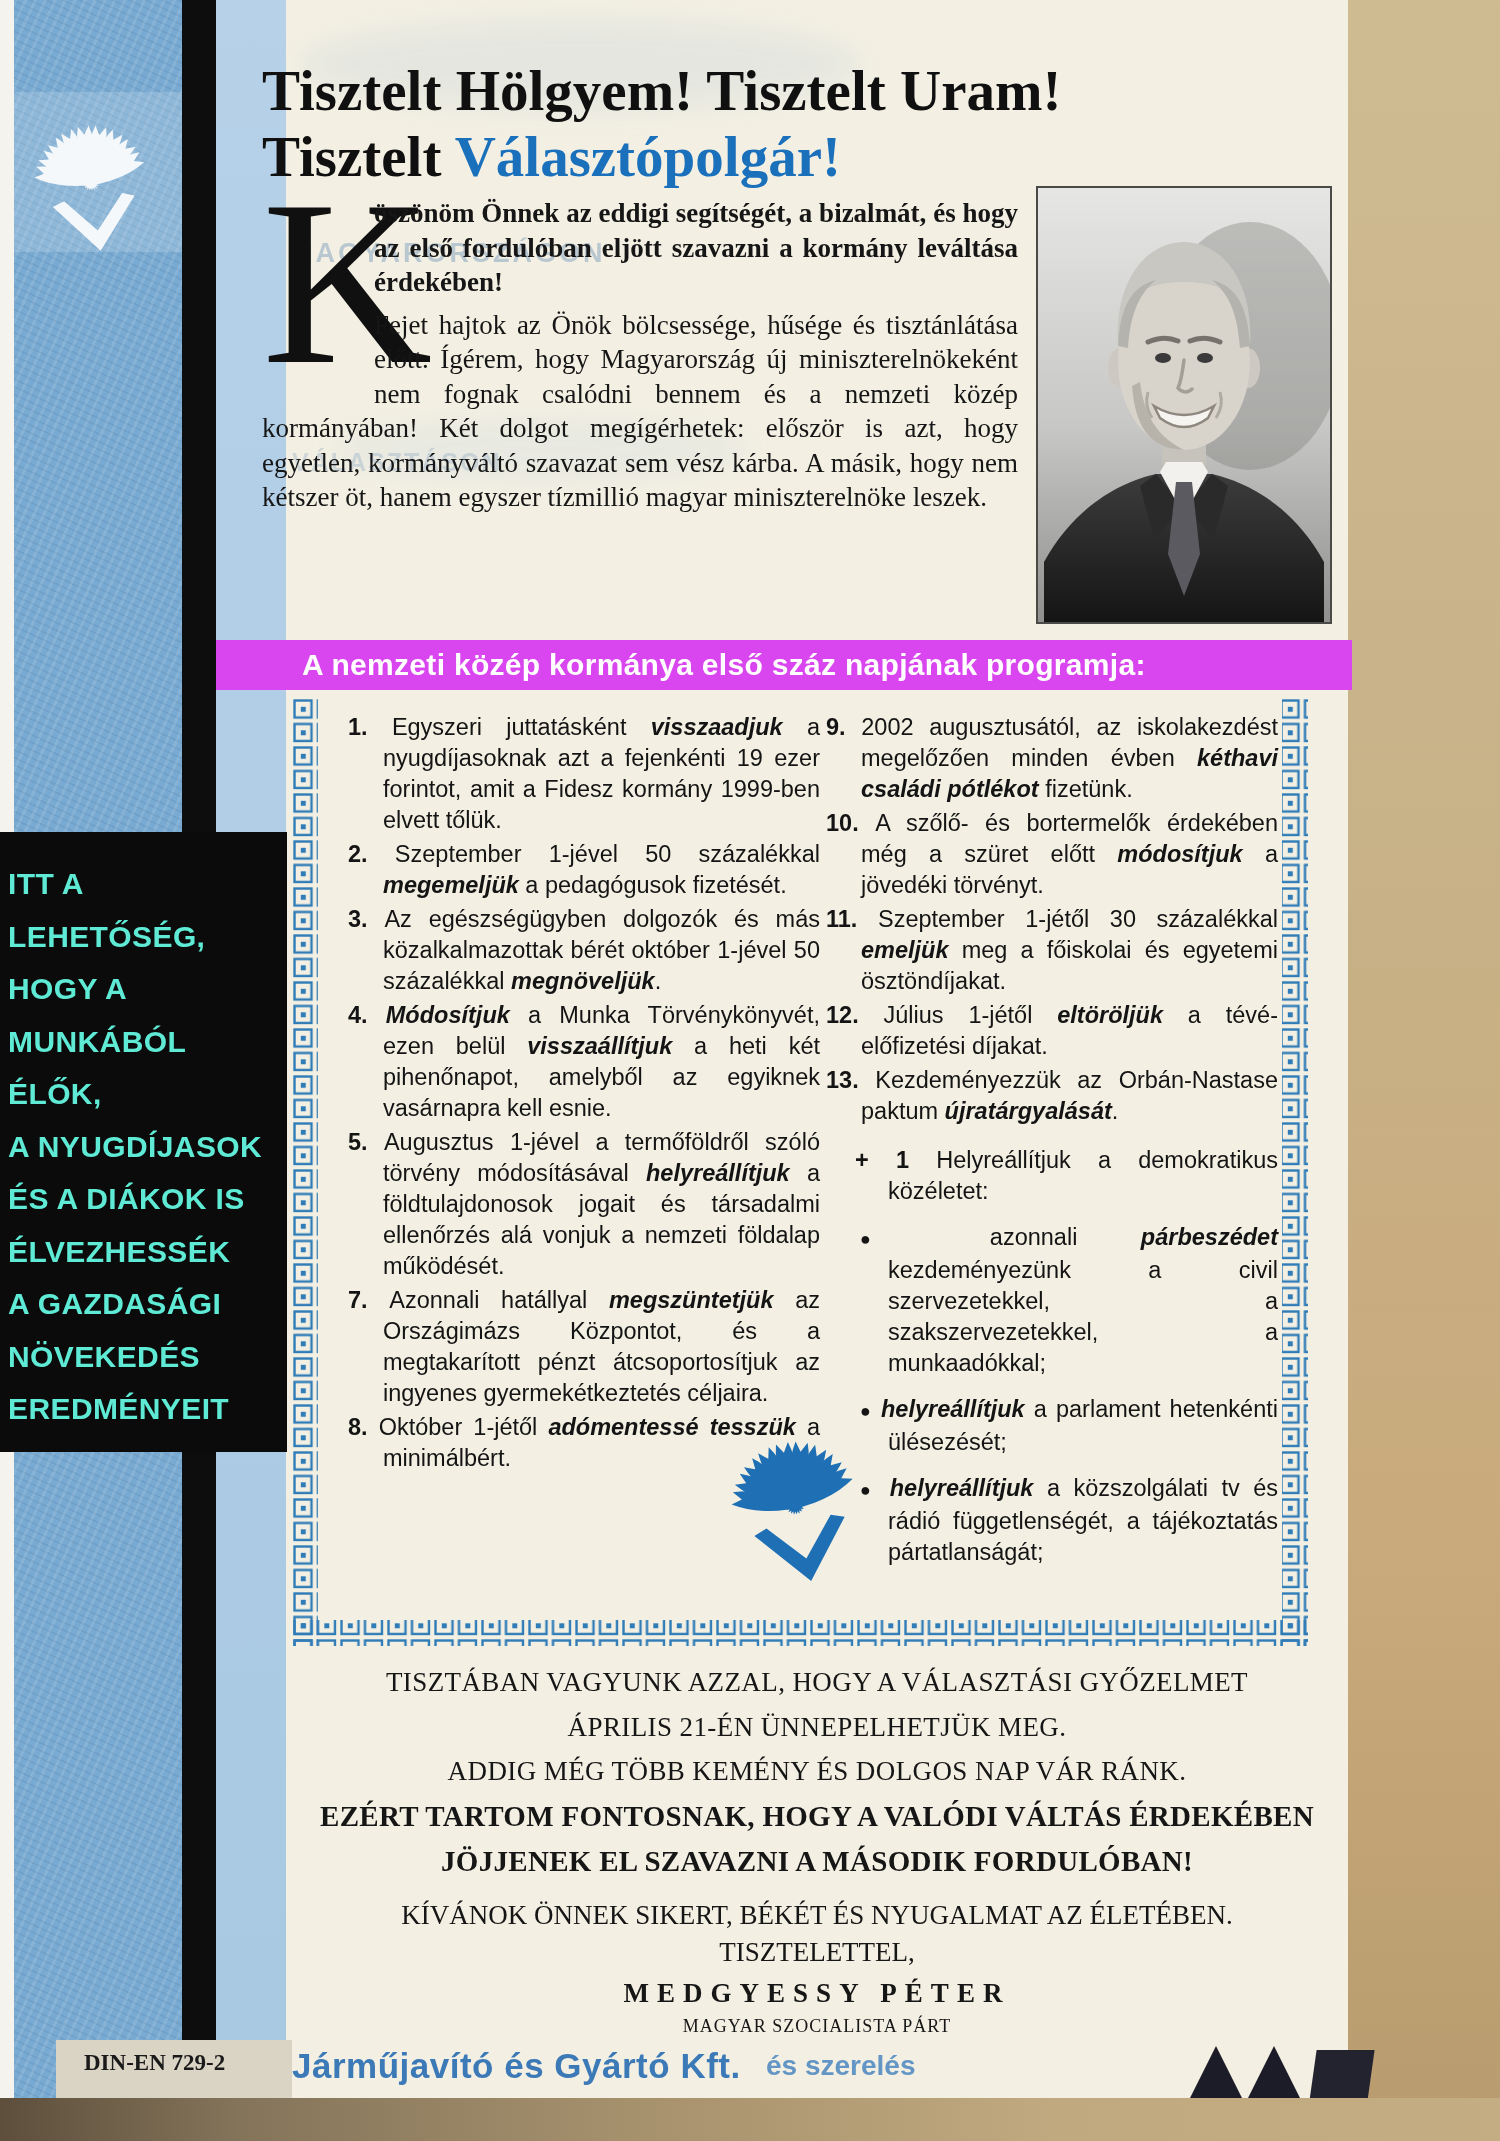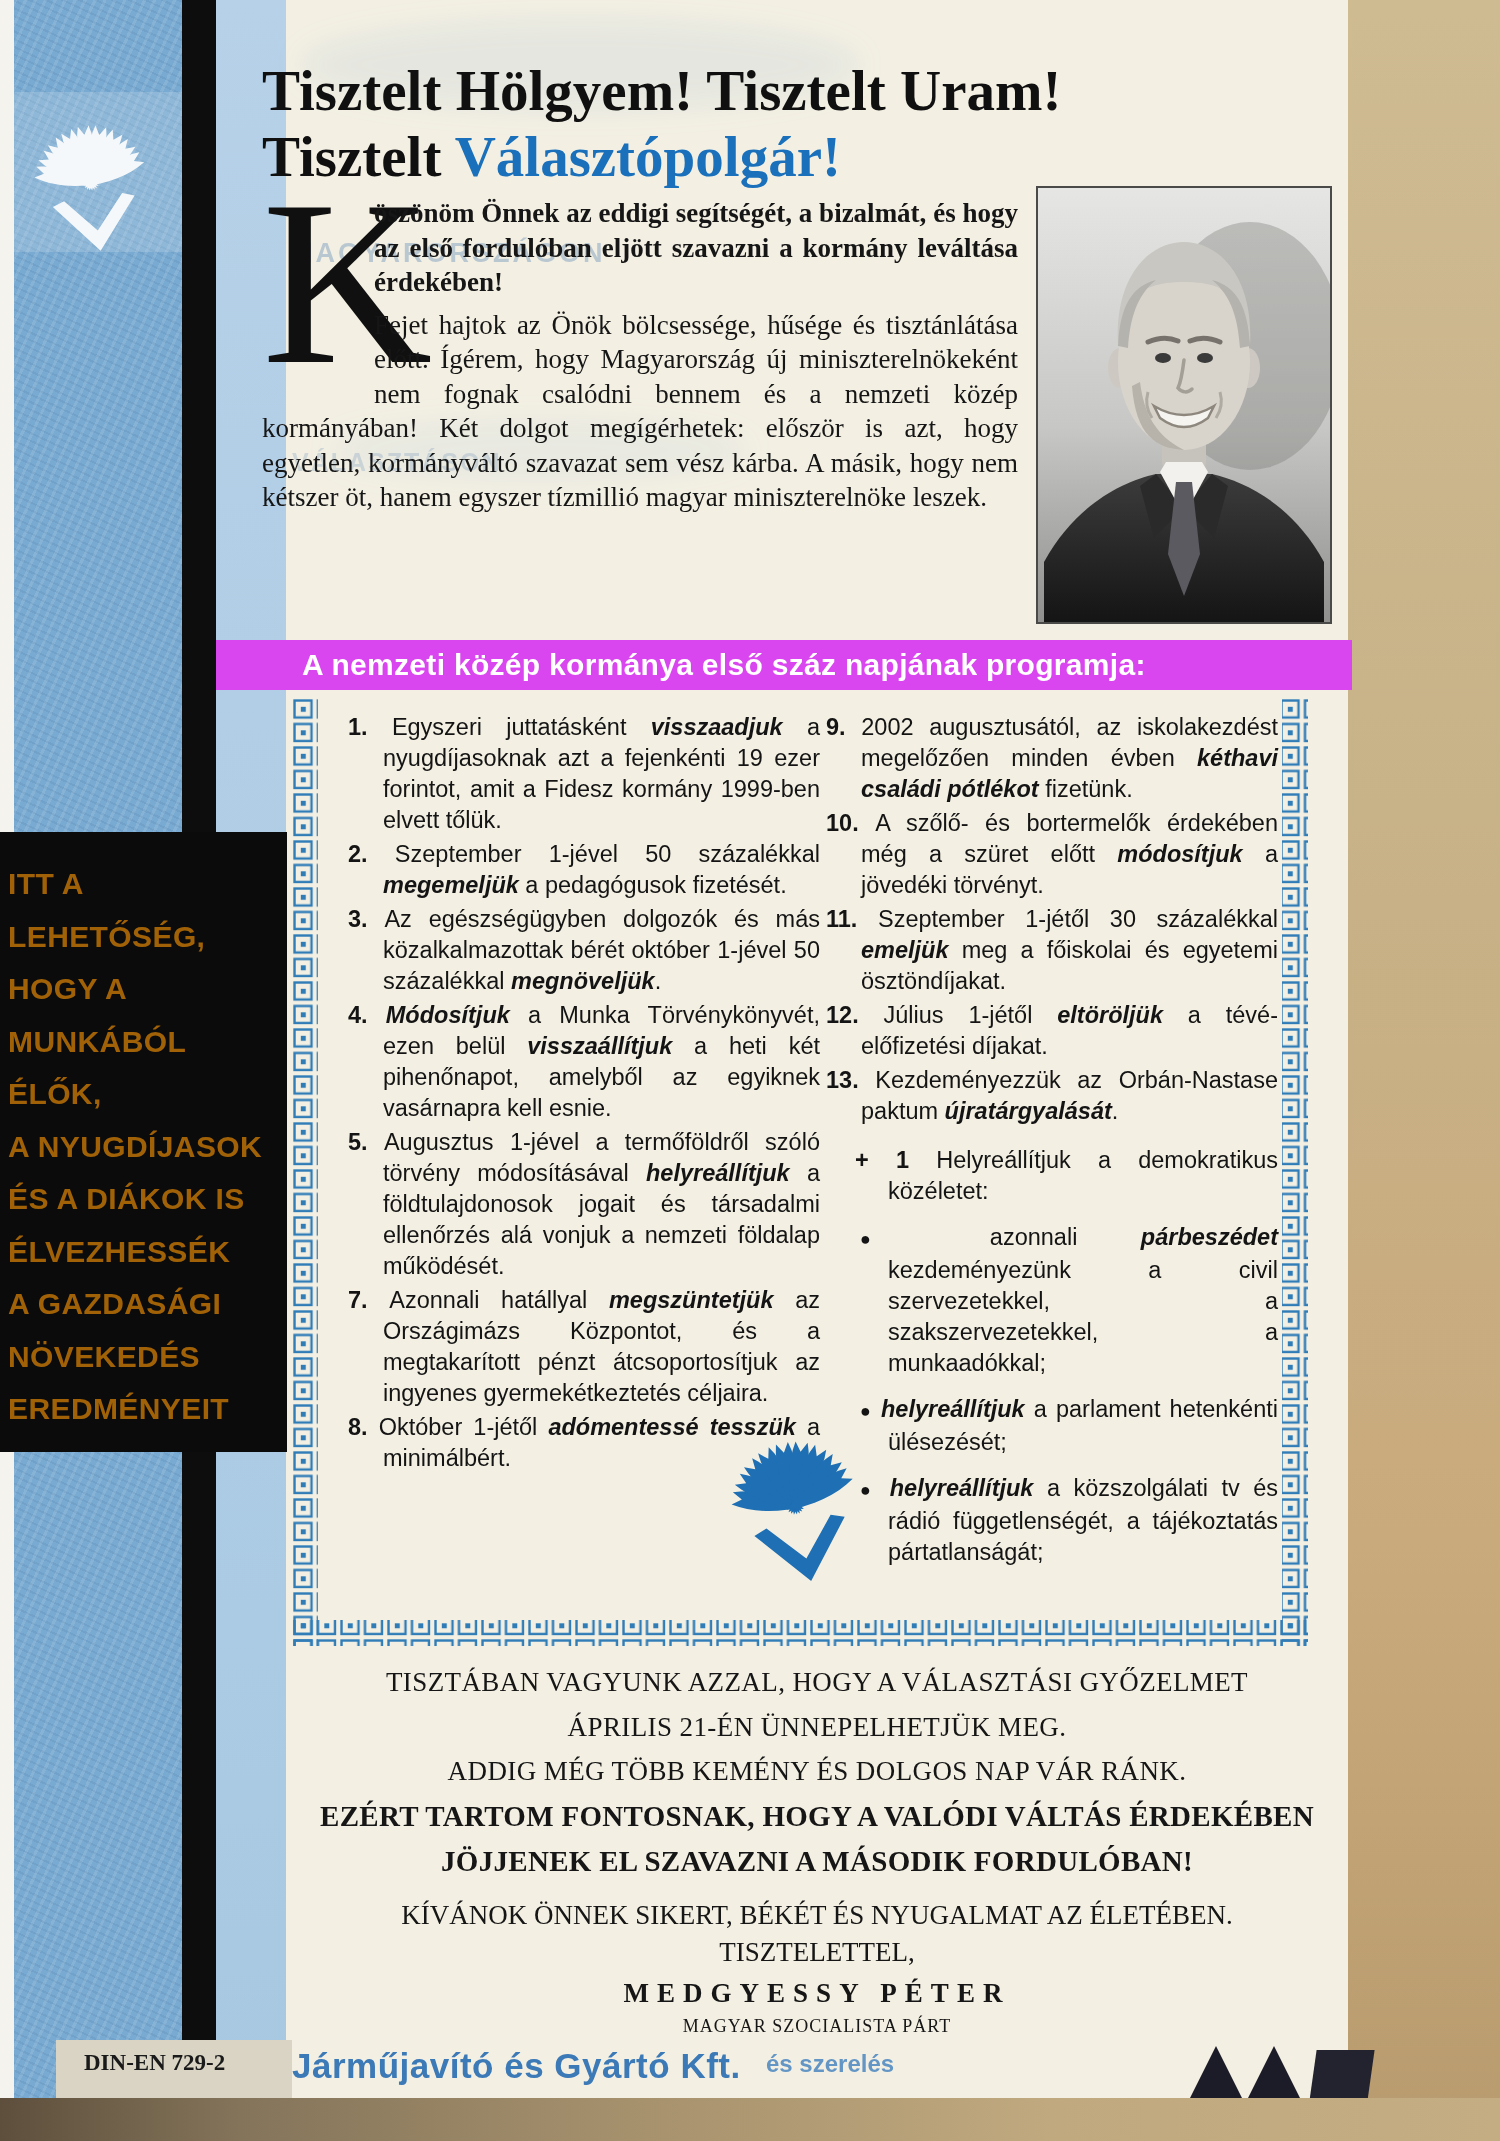--- a/index.html
+++ b/index.html
@@ -45,21 +45,21 @@
   #photo{left:1036px;top:186px;width:296px;height:438px;z-index:2;}
 
   
   #banner{left:216px;top:640px;width:1136px;height:50px;background:#d946ef;z-index:2;}
   #banner span{display:block;padding-left:86px;line-height:50px;color:#ffffff;
       font-family:"Liberation Sans",sans-serif;font-weight:bold;font-size:30px;letter-spacing:.3px;}
 
   
   #sidebar-box{left:0;top:832px;width:287px;height:620px;background:#0b0b0b;z-index:3;}
   #sidebar-text{padding:26px 6px 0 8px;}
-  .side-line{color:#a16207;font-family:"Liberation Sans",sans-serif;font-weight:bold;
+  .side-line{color:#5eead4;font-family:"Liberation Sans",sans-serif;font-weight:bold;
       font-size:30px;line-height:52.5px;letter-spacing:.4px;white-space:nowrap;}
 
   
   #program-box{left:292px;top:698px;width:1016px;height:948px;z-index:2;}
   #meander-svg{position:absolute;left:0;top:0;}
   .prog-col{position:absolute;top:14px;font-family:"Liberation Sans",sans-serif;
       font-size:23.5px;line-height:31px;color:#141414;text-align:justify;}
   #prog-left{left:56px;width:472px;}
   #prog-right{left:534px;width:452px;}
   .prog-col p{margin:0 0 3px 0;}
@@ -81,21 +81,21 @@
   .c-wish{margin-top:12px !important;font-size:27px;line-height:38px;}
   .c-salute{font-size:27px;line-height:36px;}
   .c-name{font-weight:bold;font-size:27px;letter-spacing:8px;margin-top:6px !important;line-height:34px;}
   .c-party{font-size:18px;letter-spacing:1px;line-height:32px;}
 
   
   #din-patch{left:56px;top:2040px;width:236px;height:58px;background:#d9d4c4;z-index:3;}
   #din{left:84px;top:2050px;font-weight:bold;font-size:23px;color:#1a1a1a;z-index:4;}
   .bleed{font-family:"Liberation Sans",sans-serif;font-weight:bold;z-index:2;}
   #bleed-1{left:292px;top:2046px;font-size:35px;color:#2d6fb4;opacity:.92;letter-spacing:.5px;}
-  #bleed-2{left:766px;top:2050px;font-size:24px;color:#4a86c0;opacity:.85;}
+  #bleed-2{left:766px;top:2050px;font-size:28px;color:#4a86c0;opacity:.85;}
   #artifact-br{left:1190px;top:2040px;width:200px;height:58px;z-index:4;}
 </style>
 </head>
 <body>
 
 <div id="root">
 
   <div class="abs" id="strip-white-left"></div>
   <div class="abs" id="strip-blue"></div>
   <div class="abs" id="strip-blue-lightband"></div>

